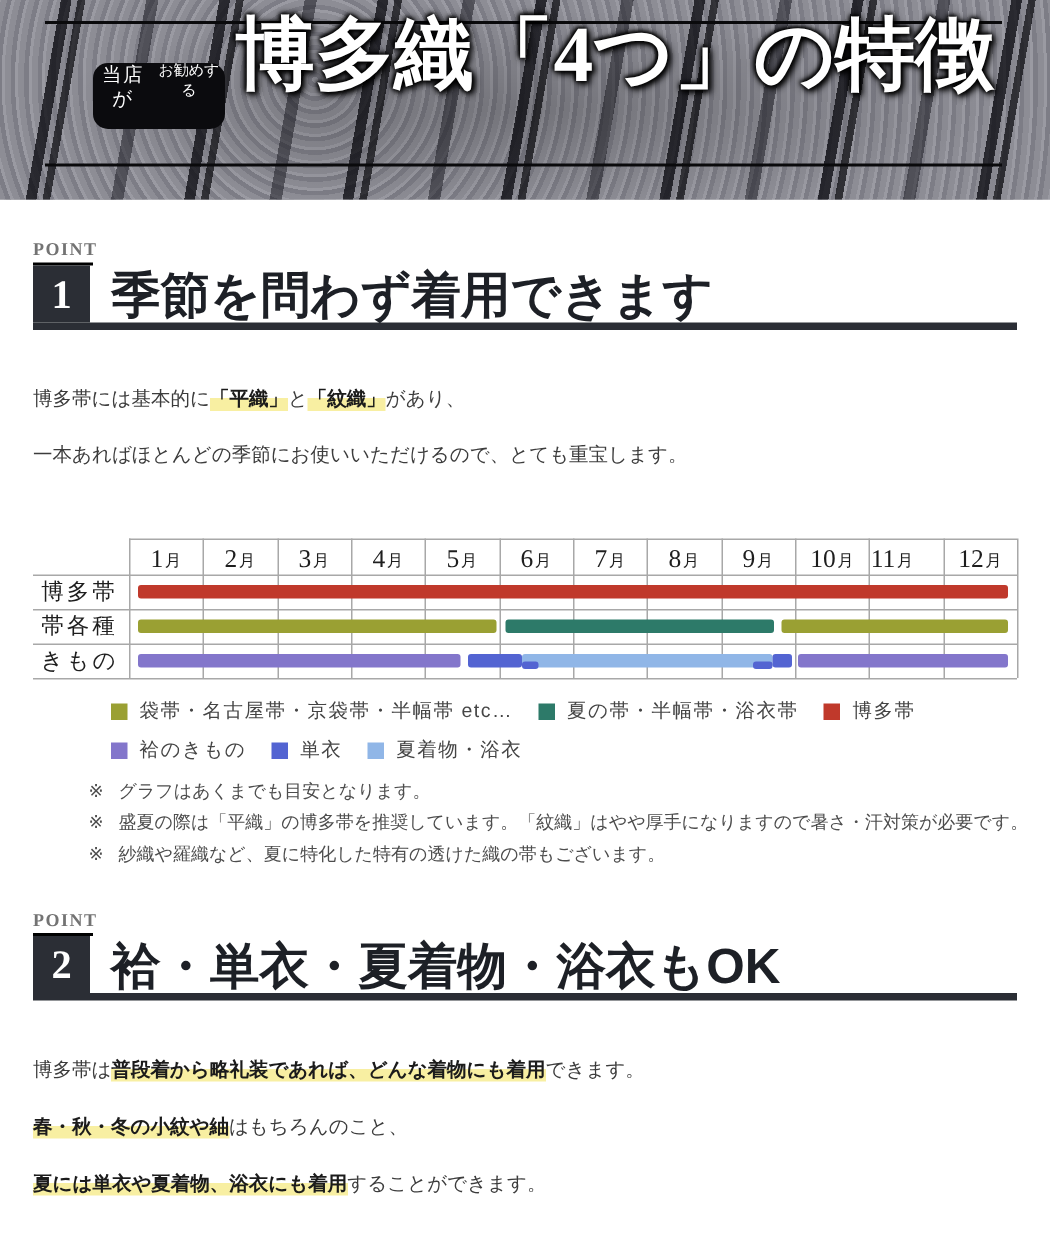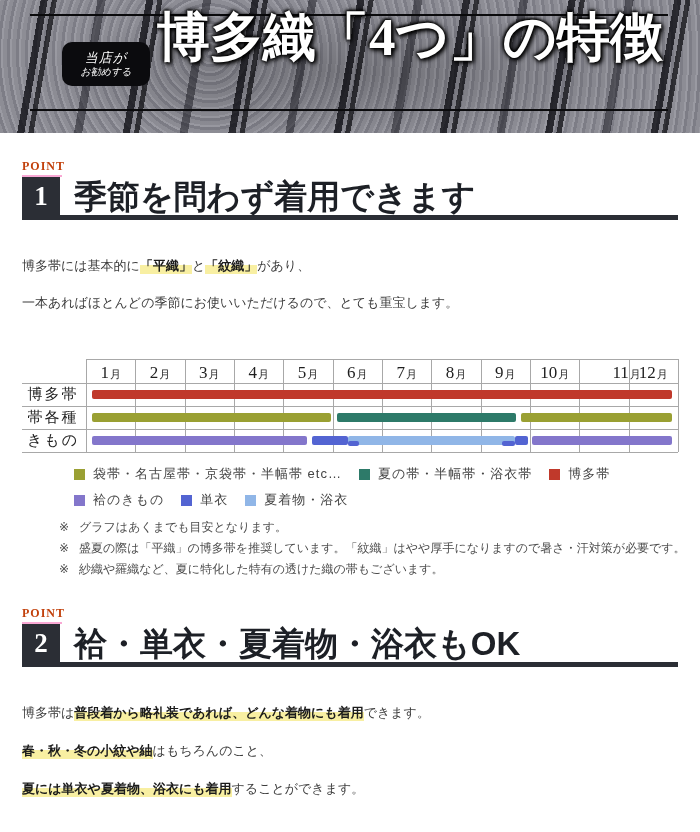--- a/index.html
+++ b/index.html
@@ -25,38 +25,38 @@
   }
   .header::after{content:"";position:absolute;inset:0;
     background:radial-gradient(ellipse at 50% 55%, rgba(0,0,0,.18), rgba(0,0,0,0) 65%);}
   .hrule{position:absolute;left:30px;width:638px;height:2px;background:#0a0a0c;z-index:3;}
   .hrule.top{top:14px;}
   .hrule.bottom{top:109px;}
   .badge{
     position:absolute;left:62px;top:42px;width:88px;height:44px;z-index:4;
     background:#0b0b0e;border-radius:10px;color:#fff;text-align:center;
     font-family:"Liberation Serif","DejaVu Serif",serif;
-    display:flex;flex-direction:column;justify-content:center;line-height:1.25;font-style:italic;
+    display:flex;flex-direction:row;justify-content:center;line-height:1.25;
   }
   .badge .b1{font-size:13px;letter-spacing:1px;}
   .badge .b2{font-size:10px;letter-spacing:0px;}
   .header-title{
     position:absolute;left:157px;top:4px;z-index:4;
     font-family:"Liberation Serif","DejaVu Serif",serif;font-weight:700;
     font-size:53px;line-height:1.25;color:#ffffff;letter-spacing:0px;white-space:nowrap;
     text-shadow:0 0 3px #000,0 0 6px #000,2px 2px 4px #000,-1px -1px 3px #000;
   }
   
   .point-block{margin:26px 22px 0 22px;}
   .point-block.second{margin-top:26px;}
   .point-head{display:flex;align-items:flex-end;}
   .point-marker{width:40px;flex:0 0 40px;}
   .point-word{
     font-family:"Liberation Serif","DejaVu Serif",serif;font-weight:700;
-    font-size:12px;letter-spacing:1px;color:#c2410c;border-bottom:2px solid #f9a8d4;
+    font-size:12px;letter-spacing:1px;color:#737373;border-bottom:2px solid #000000;
     padding-bottom:1px;width:40px;
   }
   .point-num{
     width:38px;height:38px;background:#2b2e35;color:#fff;text-align:center;
     font-family:"Liberation Serif","DejaVu Serif",serif;font-weight:700;
     font-size:27px;line-height:38px;
   }
   .point-title{
     margin:0 0 0 12px;font-family:Liberation Sans, sans-serif;
     font-weight:700;font-size:33px;line-height:1.1;color:#1d2026;white-space:nowrap;
@@ -181,21 +181,21 @@
         <span class="tsuki">月</span>
       </div>
       <div class="tick" style="left: 458.667px; width: 49.3333px;">
         <span class="num">9</span>
         <span class="tsuki">月</span>
       </div>
       <div class="tick" style="left: 508px; width: 49.3333px;">
         <span class="num">10</span>
         <span class="tsuki">月</span>
       </div>
-      <div class="tick" style="left: 580px; width: 49.3333px;">
+      <div class="tick" style="left: 548px; width: 49.3333px;">
         <span class="num">11</span>
         <span class="tsuki">月</span>
       </div>
       <div class="tick" style="left: 606.667px; width: 49.3333px;">
         <span class="num">12</span>
         <span class="tsuki">月</span>
       </div>
       <div class="rowlabel" style="top: 24px; height: 23px;">博多帯</div>
       <div class="seg" style="left: 69.92px; width: 580.16px; top: 31px; height: 9px; background: rgb(192, 57, 43); z-index: 1;"></div>
       <div class="rowlabel" style="top: 47px; height: 23px;">帯各種</div>

